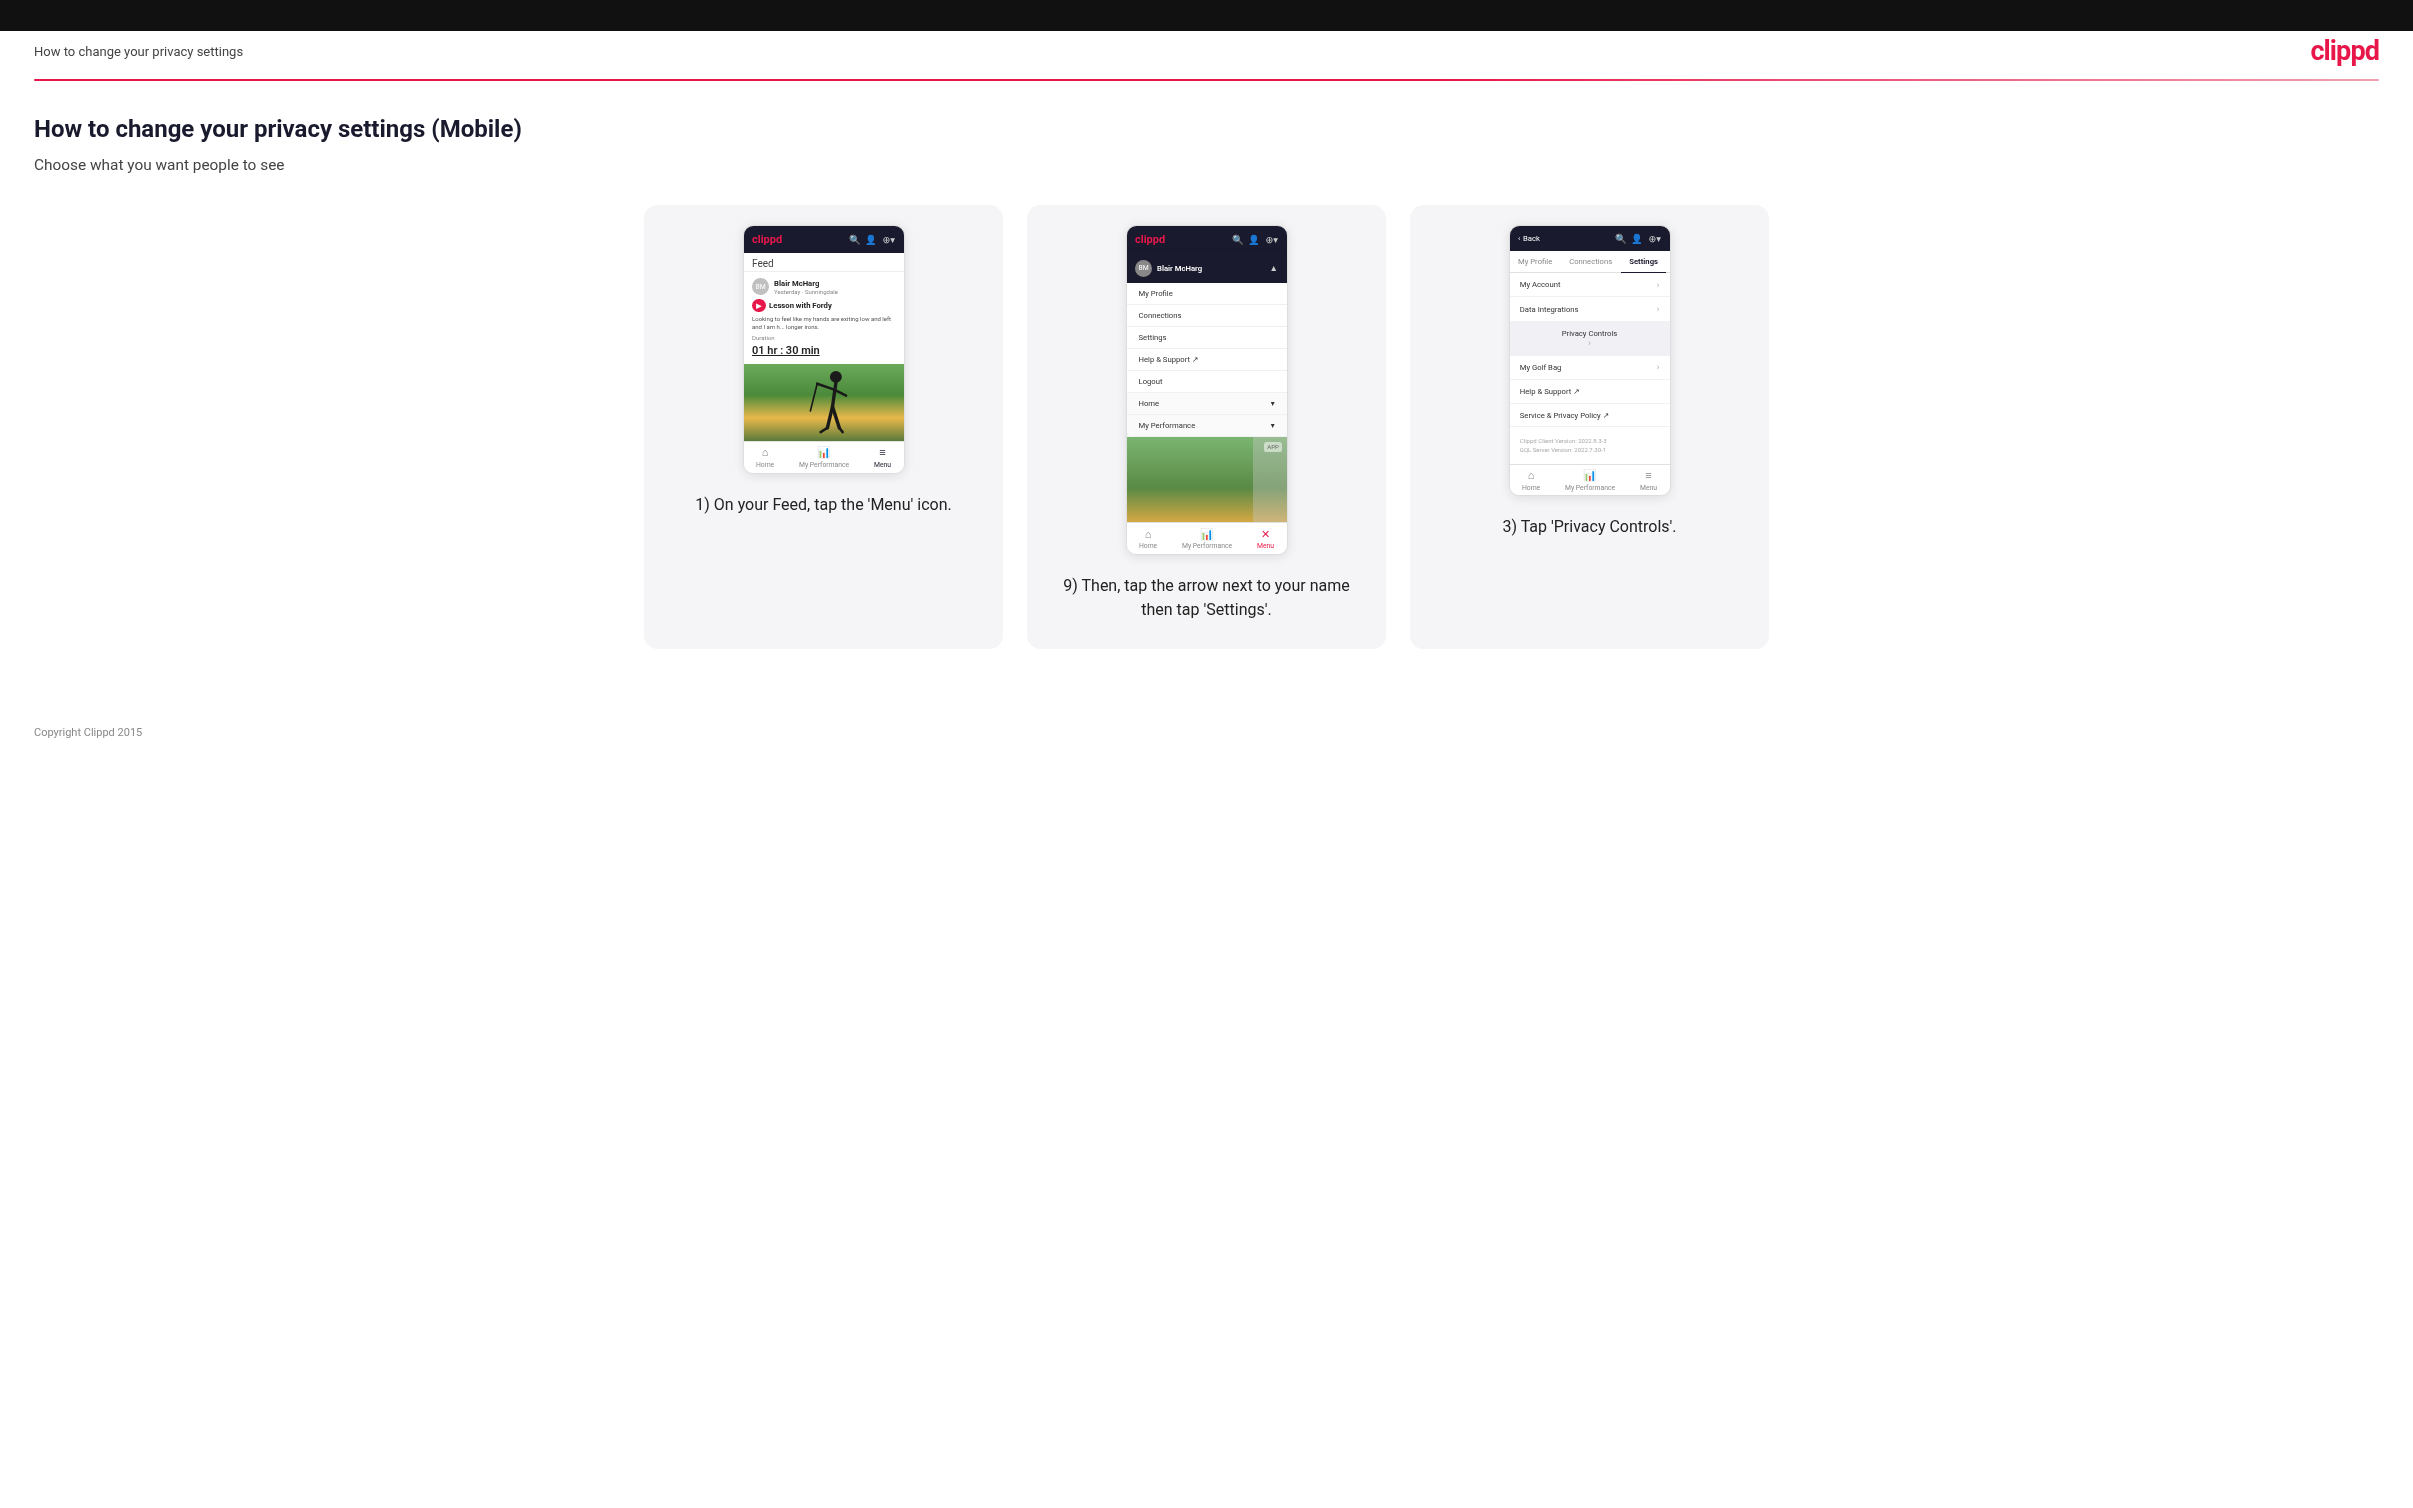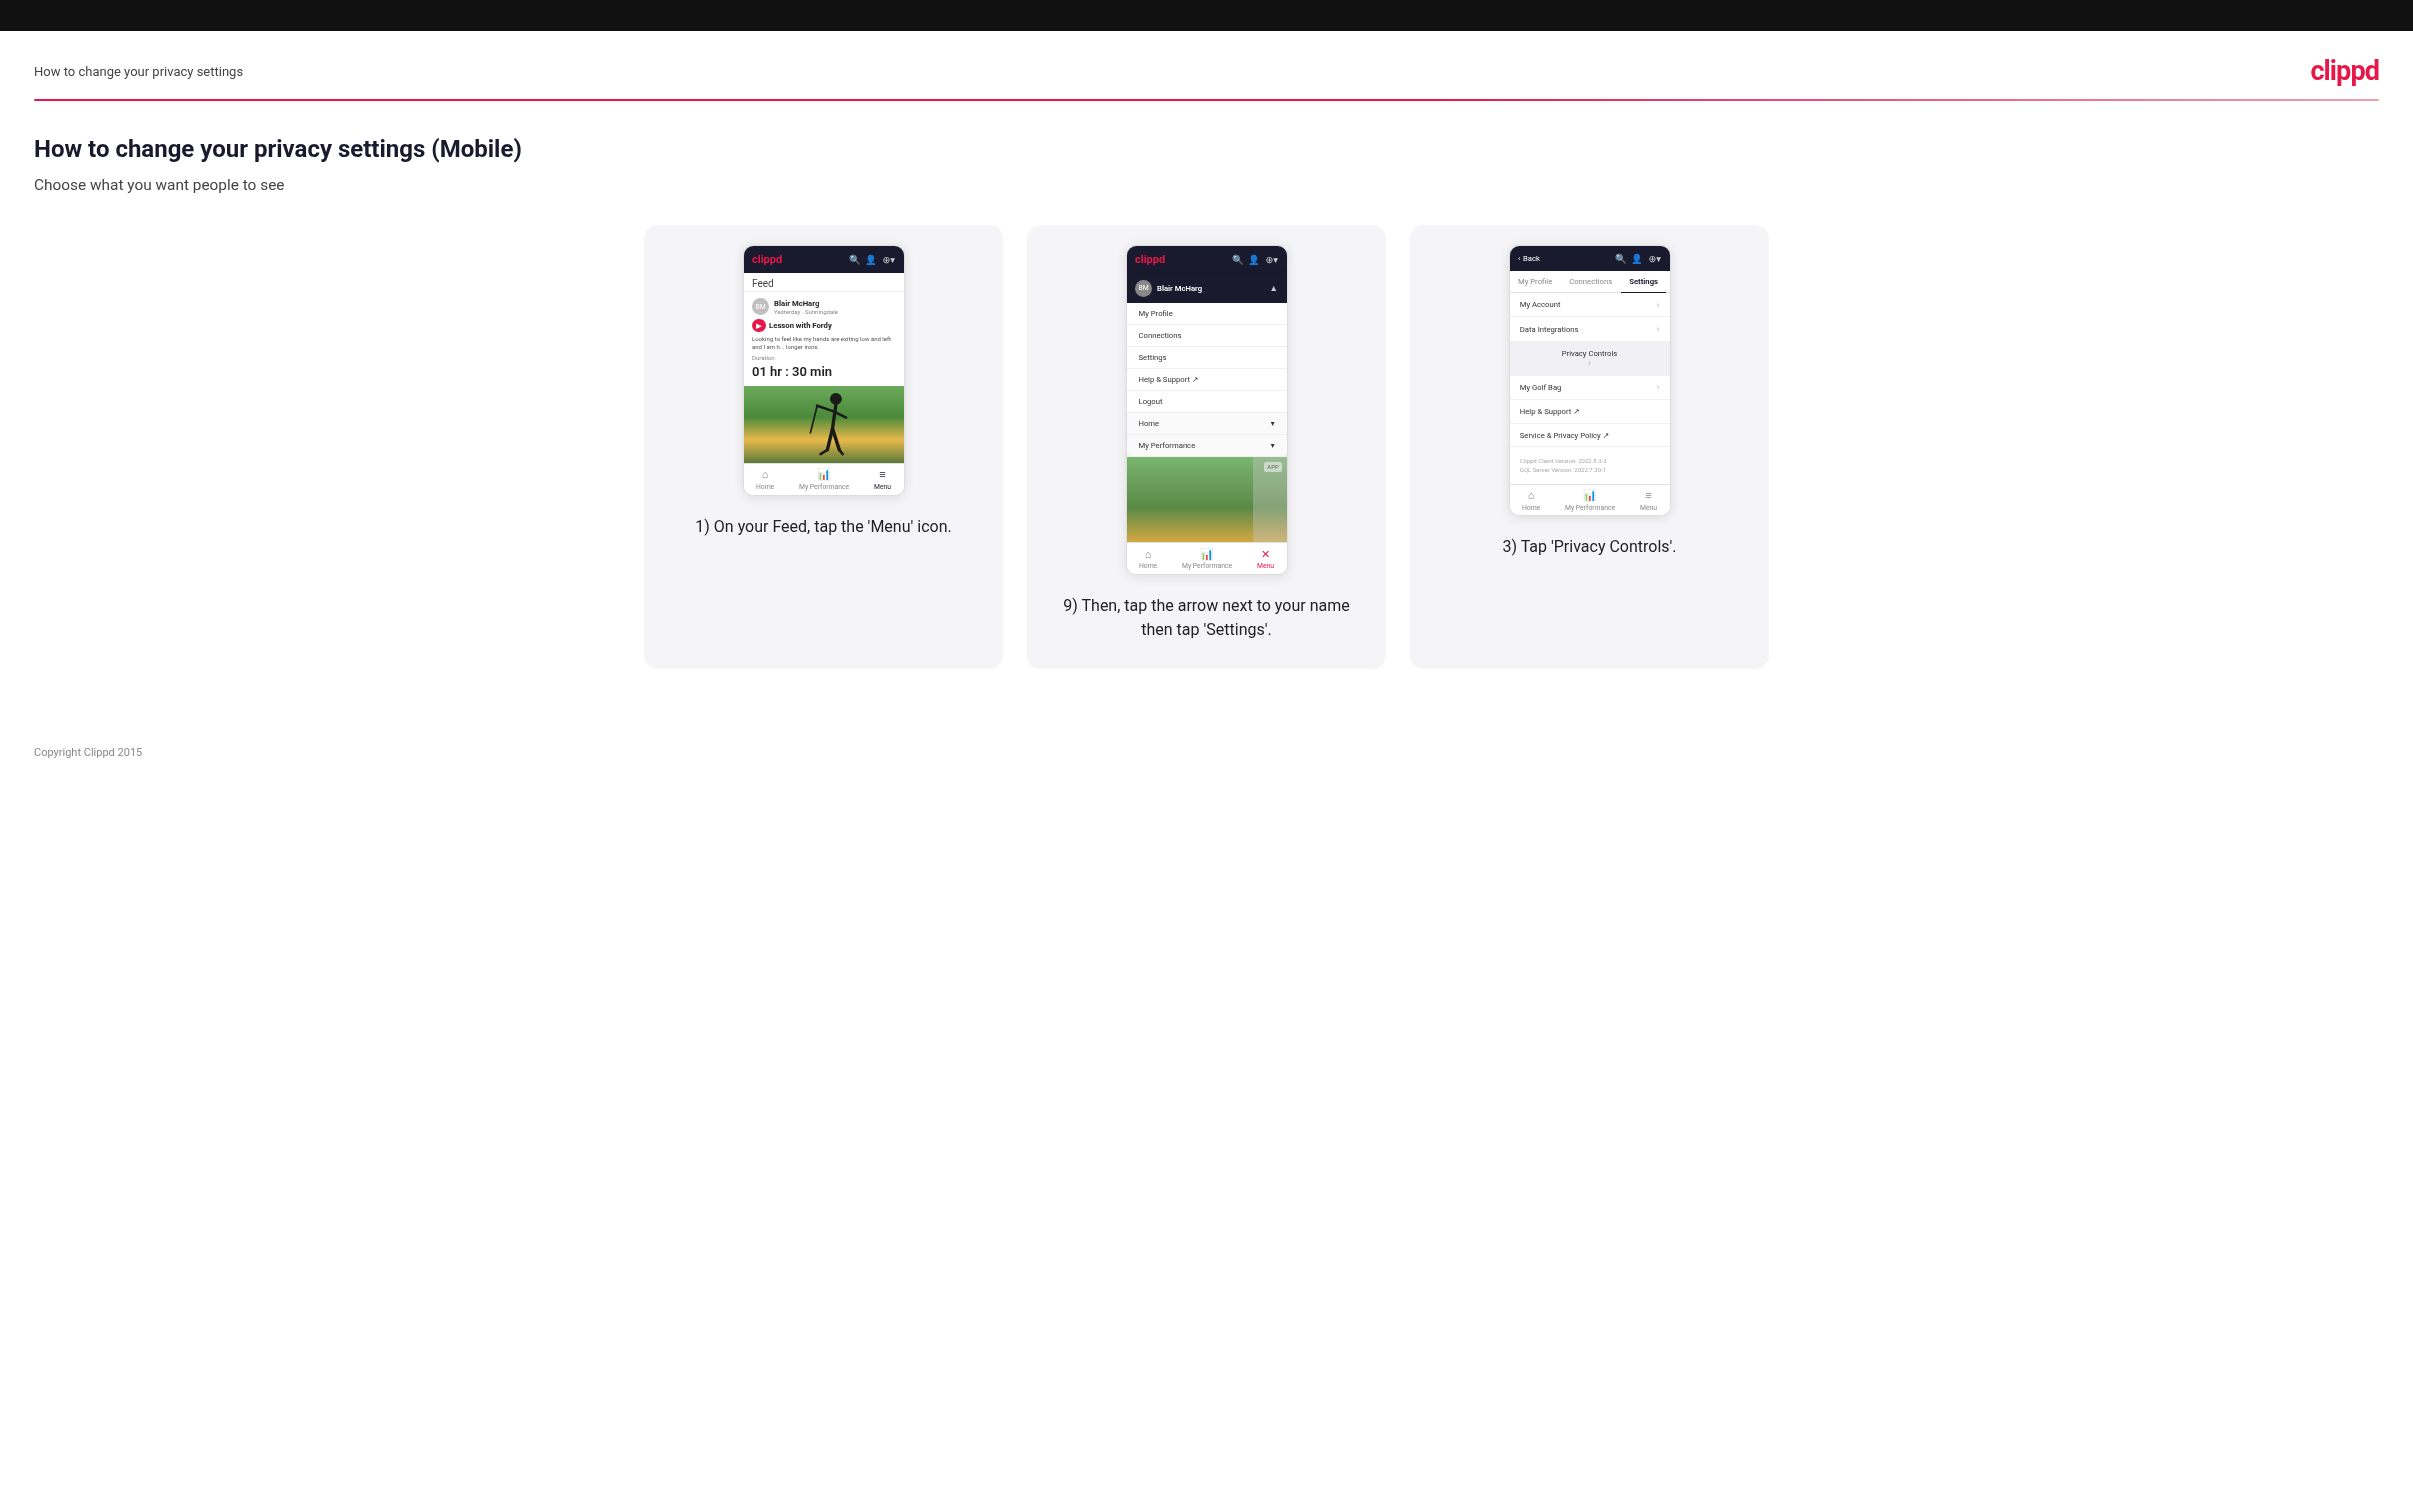--- a/index.html
+++ b/index.html
@@ -15,21 +15,21 @@
       background: #111;
       height: 31px;
       width: 100%;
     }
 
     
     .header {
       display: flex;
       align-items: center;
       justify-content: space-between;
-      padding: 24px 34px 0 34px;
+      padding: 4px 34px 0 34px;
     }
     .header-title {
       font-size: 13px;
       color: #444;
     }
     .logo {
       font-size: 27px;
       font-weight: 700;
       color: #e8174a;
       letter-spacing: -0.9px;
@@ -210,23 +210,24 @@
       color: #555;
       margin-bottom: 3.4px;
       line-height: 1.3;
     }
     .feed-duration {
       font-size: 6px;
       color: #888;
       margin-bottom: 3.4px;
     }
     .feed-duration-val {
-      font-size: 13px;
+      font-size: 11px;
       color: #222;
       font-weight: 600;
+      text-decoration: underline;
     }
 
     .feed-golf-image {
       width: 100%;
       height: 77px;
       background: linear-gradient(180deg, #6aaa5a 0%, #4a8a3a 40%, #e8b84b 70%, #5a7a3a 100%);
       position: relative;
       overflow: hidden;
       display: flex;
       align-items: flex-end;

